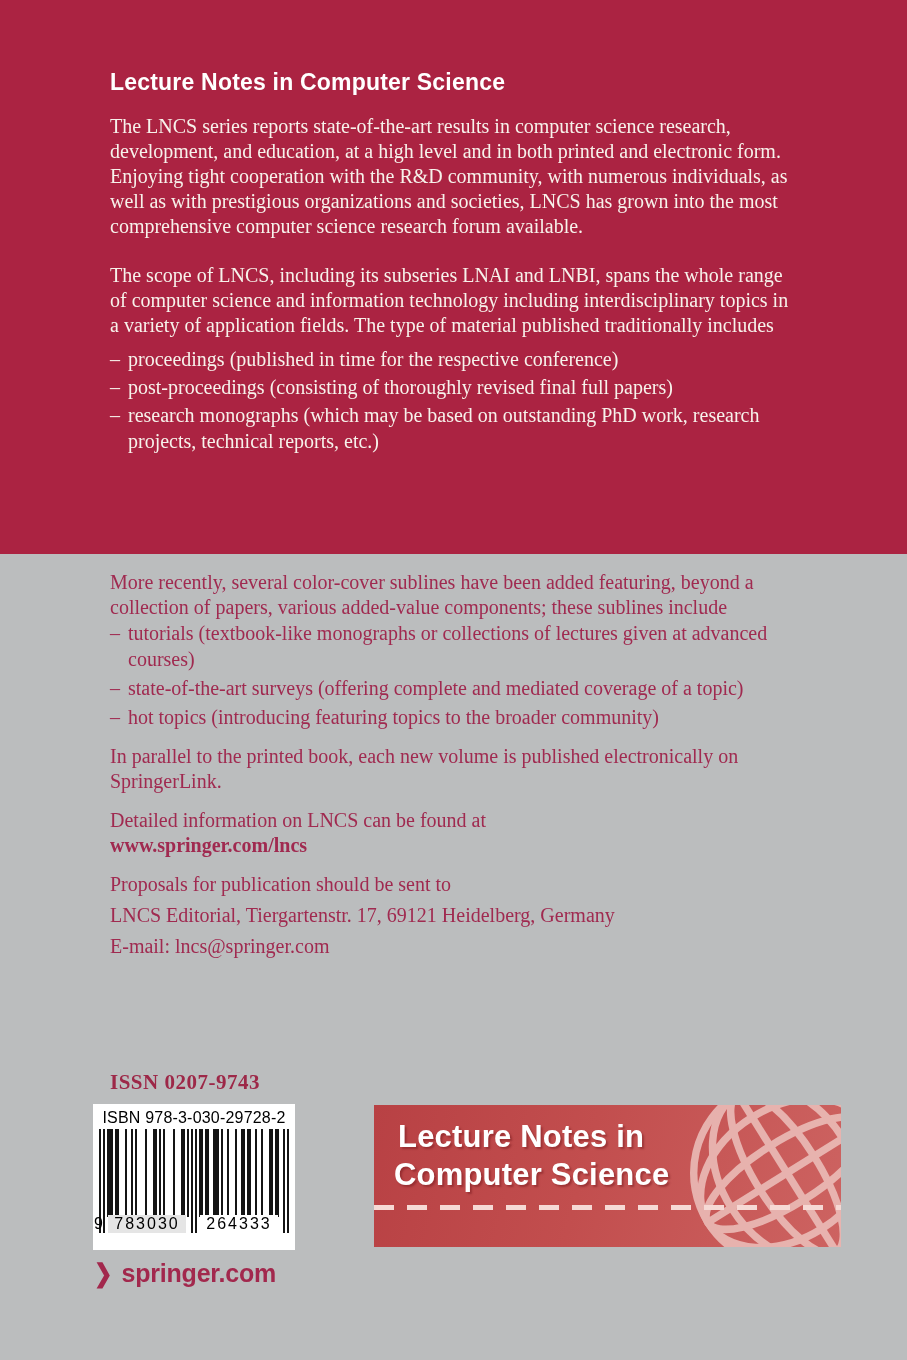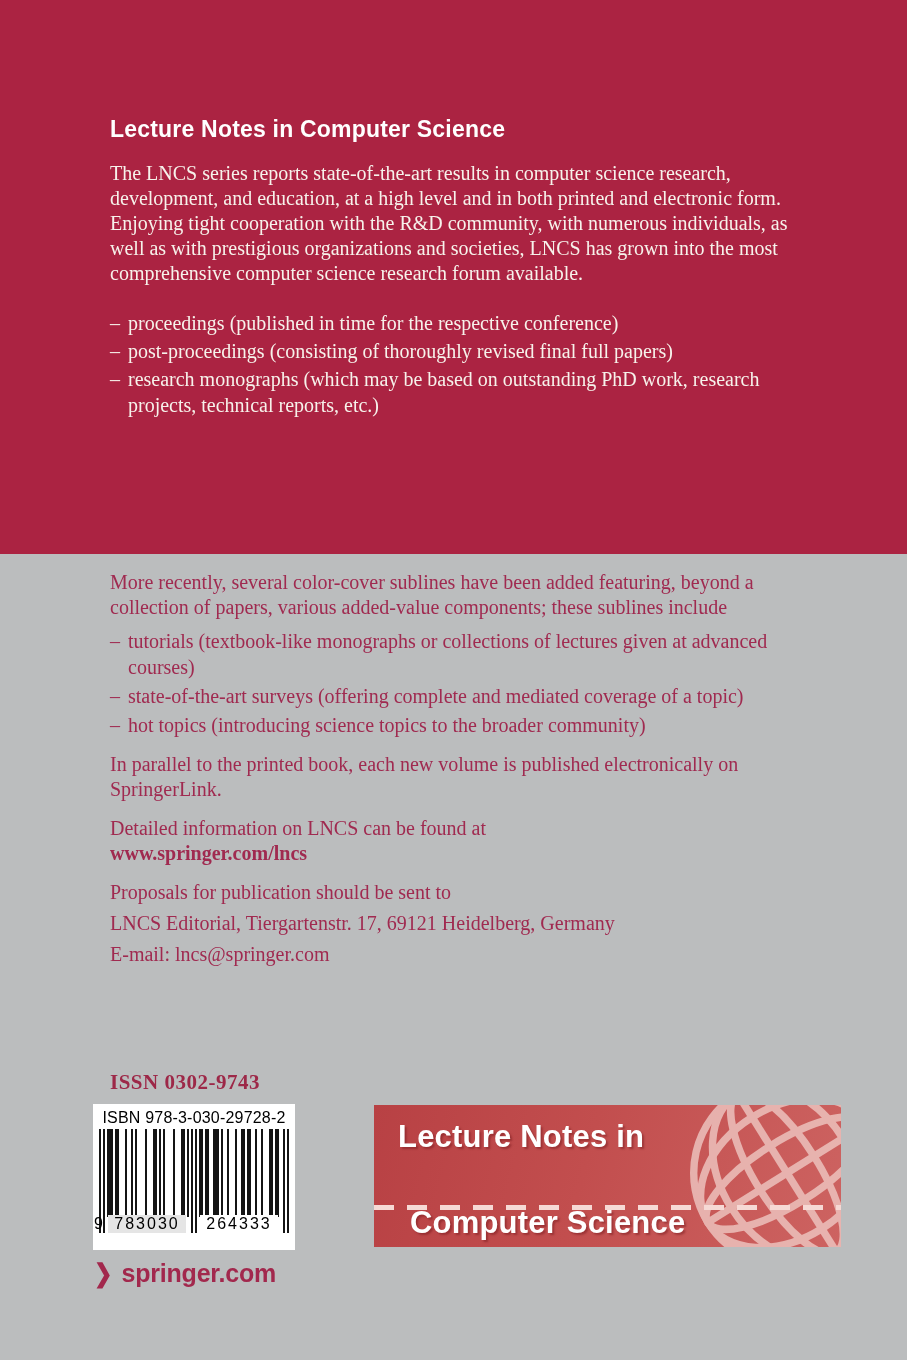--- a/index.html
+++ b/index.html
@@ -5,40 +5,40 @@
   html, body { margin:0; padding:0; }
   body {
     width:907px; height:1360px; position:relative; overflow:hidden;
     background:#BBBDBE;
     font-family:"Liberation Serif", serif;
   }
 
   
   .red-panel {
     background:#AB2342; height:554px; box-sizing:border-box;
-    padding:116px 96px 0 110px; color:#F7F2EB;
+    padding:69px 96px 0 110px; color:#F7F2EB;
   }
   .red-heading {
     font-family:"Liberation Sans", sans-serif; font-weight:bold;
     font-size:23px; line-height:27px; color:#FFFFFF;
     margin:0 0 18px 0; letter-spacing:0.2px;
   }
   .red-panel p { margin:0 16px 24px 0; font-size:20px; line-height:25px; }
   .red-panel p.tight { margin-bottom:8px; }
 
   ul.dashlist { list-style:none; margin:0; padding:0; }
   .dashlist li { display:flex; font-size:20px; line-height:26px; margin-bottom:2px; }
   .dashlist .dash { flex:none; width:18px; }
 
   
   .gray-panel {
     box-sizing:border-box; padding:16px 88px 0 110px; color:#A02A50;
   }
   .gray-panel p { margin:0 0 14px 0; font-size:20px; line-height:25px; }
-  .gray-panel p.tight { margin-bottom:8px; }
+  .gray-panel p.tight { margin-bottom:0; }
   .gray-panel .dashlist { margin-bottom:14px; }
   .gray-panel .dashlist li { margin-bottom:3px; }
   .blockline { display:block; }
   .bold { font-weight:bold; }
   .contact { margin-bottom:6px !important; }
 
   
   .issn {
     position:absolute; left:110px; top:1070px;
     font-family:"Liberation Serif", serif; font-weight:bold;
@@ -72,21 +72,21 @@
   }
   .globe { position:absolute; right:-52px; top:-38px; width:212px; height:212px; z-index:1; }
   .logo-title {
     position:relative; z-index:3; padding-top:13px;
     font-family:"Liberation Sans", sans-serif; font-weight:bold;
     font-size:31px; line-height:38px; color:#FFFFFF;
     text-shadow:2px 2px 2px rgba(110,20,25,0.45);
     letter-spacing:0.2px;
   }
   .lt1 { padding-left:24px; }
-  .lt2 { padding-left:36px;margin-top:48px; }
+  .lt2 { padding-left:20px; }
   .dash-divider {
     position:absolute; left:0; right:0; top:100px; height:5px; z-index:2;
     background:repeating-linear-gradient(90deg, #F6D9D5 0 20px, rgba(0,0,0,0) 20px 33px);
   }
   .band { position:absolute; left:0; right:0; bottom:0; height:32px; display:flex; z-index:2; }
   .seg {
     flex:1; display:flex; align-items:center; justify-content:center;
     font-family:"Liberation Sans", sans-serif; font-weight:bold; font-size:20px;
     color:#FBF0EE; text-shadow:1px 1px 1px rgba(130,30,30,0.4);
   }
@@ -101,20 +101,21 @@
   }
   .chevron { font-size:22px; font-weight:bold; transform:scaleY(1.15); }
   .sp-text { font-size:25px; font-weight:bold; letter-spacing:-0.2px; }
 </style>
 </head>
 <body>
 
 <div class="red-panel">
   <h1 class="red-heading">Lecture Notes in Computer Science</h1>
   <p>The LNCS series reports state-of-the-art results in computer science research, development, and education, at a high level and in both printed and electronic form. Enjoying tight cooperation with the R&amp;D community, with numerous individuals, as well as with prestigious organizations and societies, LNCS has grown into the most comprehensive computer science research forum available.</p>
+  <p class="tight">The scope of LNCS, including its subseries LNAI and LNBI, spans the whole range of computer science and information technology including interdisciplinary topics in a variety of application fields. The type of material published traditionally includes</p>
   <ul class="dashlist">
     <li>
       <span class="dash">–</span>
       <span>proceedings (published in time for the respective conference)</span>
     </li>
     <li>
       <span class="dash">–</span>
       <span>post-proceedings (consisting of thoroughly revised final full papers)</span>
     </li>
     <li>
@@ -130,34 +131,34 @@
     <li>
       <span class="dash">–</span>
       <span>tutorials (textbook-like monographs or collections of lectures given at advanced courses)</span>
     </li>
     <li>
       <span class="dash">–</span>
       <span>state-of-the-art surveys (offering complete and mediated coverage of a topic)</span>
     </li>
     <li>
       <span class="dash">–</span>
-      <span>hot topics (introducing science topics to the broader community)</span>
+      <span>hot topics (introducing featuring topics to the broader community)</span>
     </li>
   </ul>
   <p>In parallel to the printed book, each new volume is published electronically on SpringerLink.</p>
   <p>
     <span class="blockline">Detailed information on LNCS can be found at</span>
     <span class="blockline bold">www.springer.com/lncs</span>
   </p>
   <p class="contact">Proposals for publication should be sent to</p>
   <p class="contact">LNCS Editorial, Tiergartenstr. 17, 69121 Heidelberg, Germany</p>
   <p class="contact">E-mail: lncs@springer.com</p>
 </div>
 
-<div class="issn">ISSN 0302-9743</div>
+<div class="issn">ISSN 0207-9743</div>
 
 <div class="barcode">
   <div class="isbn">ISBN 978-3-030-29728-2</div>
   <div class="bars-wrap">
     <svg id="ean" width="202" height="104" viewBox="0 0 202 104">
         <rect x="6" y="0" width="2" height="104" fill="#141414"></rect>
         <rect x="10" y="0" width="2" height="104" fill="#141414"></rect>
         <rect x="14" y="0" width="2" height="88" fill="#141414"></rect>
         <rect x="16" y="0" width="2" height="88" fill="#141414"></rect>
         <rect x="18" y="0" width="2" height="88" fill="#141414"></rect>

